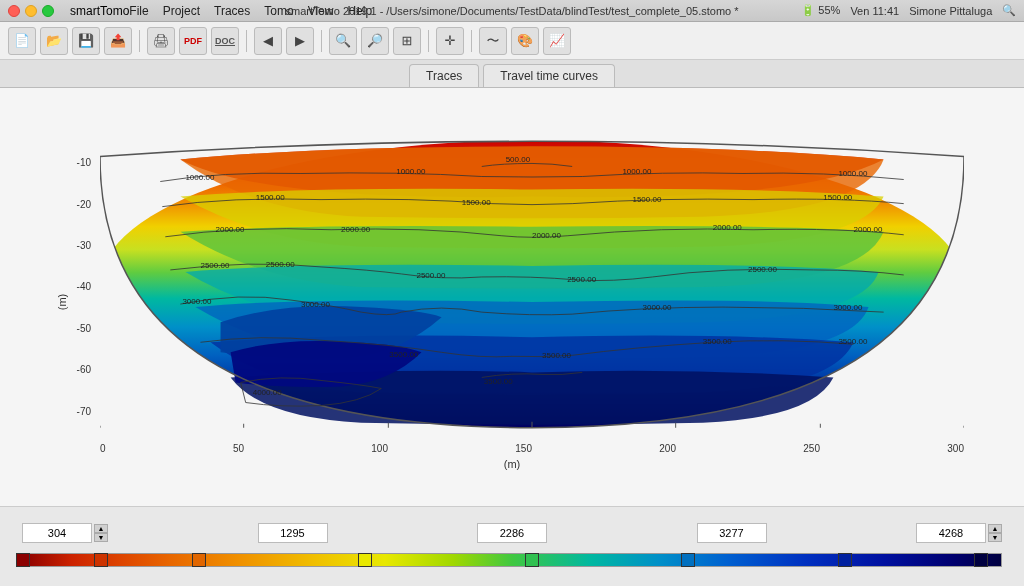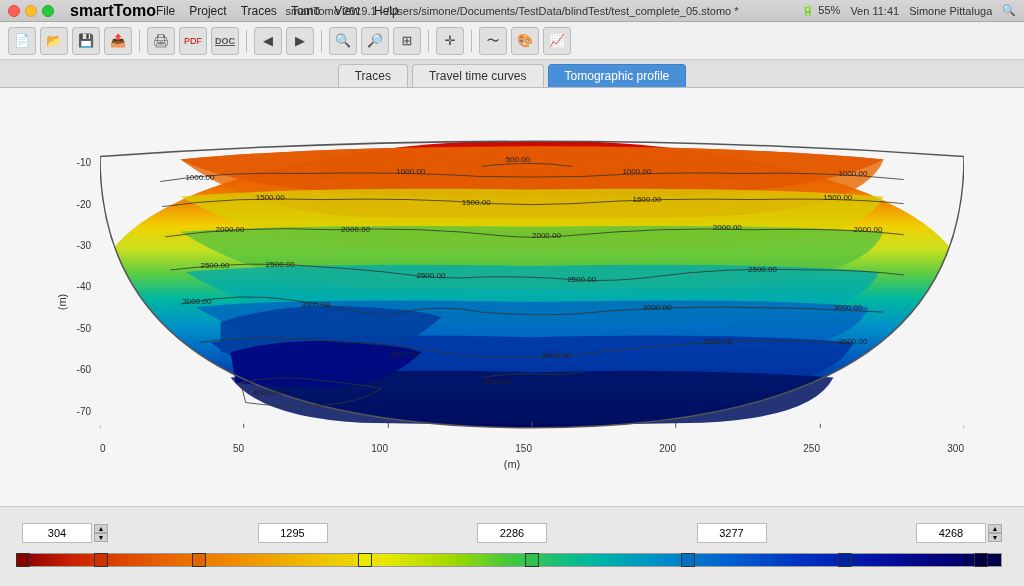--- a/index.html
+++ b/index.html
@@ -51,23 +51,23 @@
     }
     .titlebar-right {
       margin-left: auto;
       display: flex;
       align-items: center;
       gap: 10px;
       font-size: 11px;
       color: #333;
     }
     .app-name {
-      font-weight: bold;
+      font-weight: normal;
       margin-left: 16px;
-      font-size: 16px;
+      font-size: 12px;
     }
 
     
     .toolbar {
       height: 38px;
       background: #f0f0f0;
       border-bottom: 1px solid #ccc;
       display: flex;
       align-items: center;
       padding: 0 8px;
@@ -263,21 +263,21 @@
   </div>
 </div>
 
 <div class="toolbar">
   <div class="toolbar-btn">📄</div>
   <div class="toolbar-btn">📂</div>
   <div class="toolbar-btn">💾</div>
   <div class="toolbar-btn">📤</div>
   <div class="toolbar-sep"></div>
   <div class="toolbar-btn">🖨</div>
-  <div class="toolbar-btn" style="font-size:9px;font-weight:normal;color:#c00;">PDF</div>
+  <div class="toolbar-btn" style="font-size:9px;font-weight:bold;color:#c00;">PDF</div>
   <div class="toolbar-btn" style="font-size:9px;font-weight:bold;color:#555;text-decoration:underline;">DOC</div>
   <div class="toolbar-sep"></div>
   <div class="toolbar-btn">◀</div>
   <div class="toolbar-btn">▶</div>
   <div class="toolbar-sep"></div>
   <div class="toolbar-btn">🔍</div>
   <div class="toolbar-btn">🔎</div>
   <div class="toolbar-btn">⊞</div>
   <div class="toolbar-sep"></div>
   <div class="toolbar-btn">✛</div>
@@ -286,23 +286,20 @@
   <div class="toolbar-btn">🎨</div>
   <div class="toolbar-btn">📈</div>
 </div>
 
 <div class="tabs-bar">
   <div class="tab inactive">
     <span>Traces</span>
   </div>
   <div class="tab inactive">
     <span>Travel time curves</span>
-  </div>
-  <div class="tab active">
-    <span>Tomographic profile</span>
   </div>
 </div>
 
 <div class="main-content">
   <div class="chart-container">
 
     <div style="position:absolute;left:0;top:10px;bottom:40px;width:45px;display:flex;flex-direction:column;justify-content:space-around;align-items:flex-end;padding-right:6px;font-size:10px;color:#333;">
       <span>-10</span>
       <span>-20</span>
       <span>-30</span>

